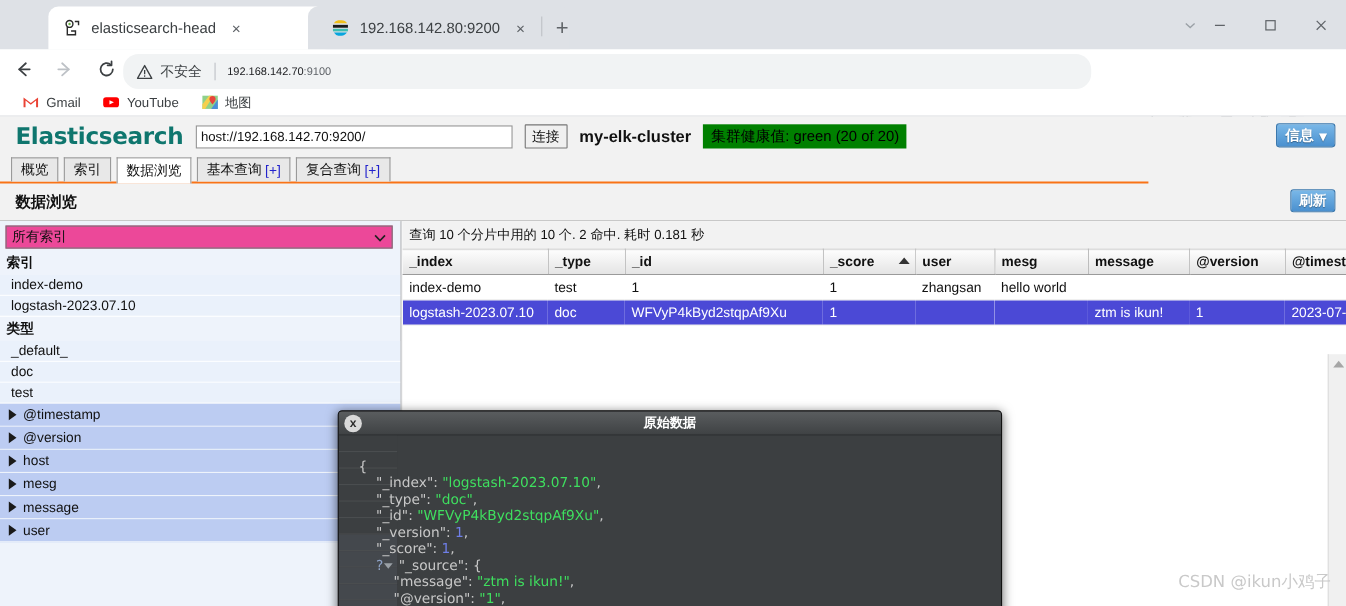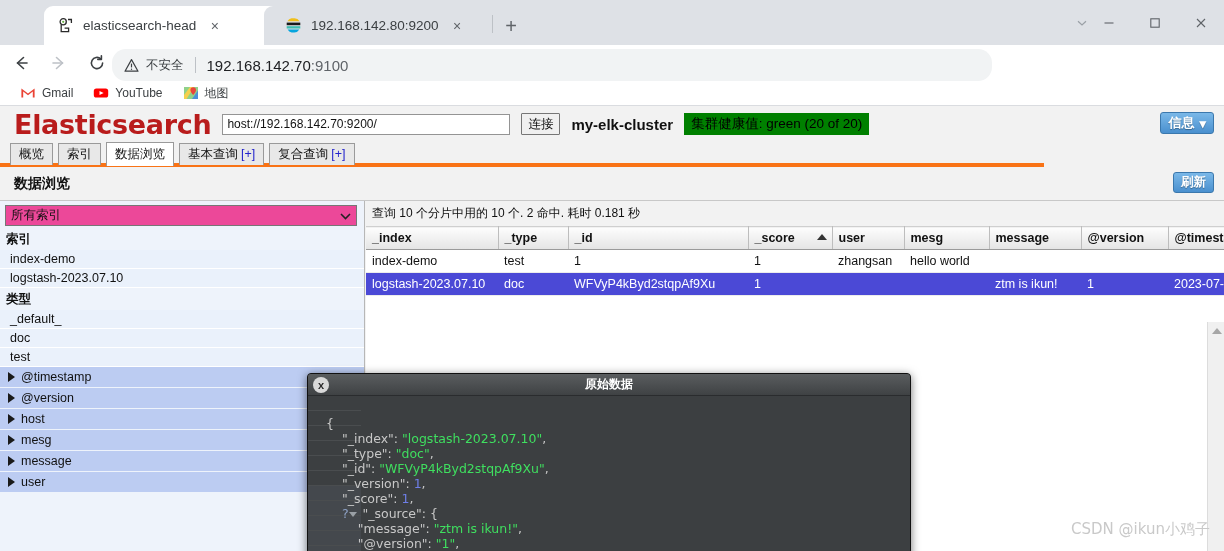--- a/index.html
+++ b/index.html
@@ -49,42 +49,42 @@
   .navbtn { width: 34px; height: 34px; margin-left: 4px; border-radius: 50%;
     display: flex; align-items: center; justify-content: center; }
   .omnibox {
     position: absolute; left: 112px; top: 4px; width: 880px; height: 28px;
     background: #f1f3f4; border-radius: 14px; display: flex; align-items: center;
     padding: 16px 12px; gap: 7px;
   }
   .warn-ico { width: 15px; height: 15px; flex: 0 0 15px; }
   .notsecure { font-size: 12.5px; color: #3c4043; white-space: nowrap; }
   .omni-div { width: 1px; height: 16px; background: #bdc1c6; margin: 0 4px; }
-  .omni-url { font-size: 15px; color: #202124; white-space: nowrap; }
+  .omni-url { font-size: 10px; color: #202124; white-space: nowrap; }
   .omni-url .dim { color: #5f6368; }
   .toolicons { position: absolute; right: 4px; top: 45px; height: 36px; display: flex; align-items: center; }
   .tbi { width: 30px; height: 30px; display: flex; align-items: center; justify-content: center; }
 
   .bookmarks {
     position: absolute; left: 0; top: 81px; width: 1224px; height: 25px;
     background: #fff; display: flex; align-items: center; padding-left: 12px; gap: 4px;
     border-bottom: 1px solid #dadce0;
   }
   .bm { display: flex; align-items: center; gap: 6px; padding: 2px 8px; border-radius: 4px;
         font-size: 12px; color: #3c4043; white-space: nowrap; }
   .bm-ico { width: 16px; height: 16px; flex: 0 0 16px; position: relative; }
 
   
   .page { position: absolute; left: 0; top: 106px; width: 1224px; height: 445px; background: #f2f2f2; }
 
   .es-header {
     position: absolute; left: 0; top: 0; width: 1224px; height: 36px;
     display: flex; align-items: center; padding-left: 14px; gap: 11px;
   }
-  .es-logo { font-size: 27px; font-weight: bold; color: #b91c1c; letter-spacing: -0.3px;
+  .es-logo { font-size: 21px; font-weight: bold; color: #0f766e; letter-spacing: -0.3px;
              font-family: "DejaVu Sans", sans-serif; }
   .es-url {
     width: 288px; height: 21px; background: #fff; border: 1px solid #949494;
     font-size: 12px; color: #111; padding: 0 4px; line-height: 19px;
   }
   .es-connect {
     height: 22px; min-width: 39px; background: #f0f0f0; border: 1px solid #767676;
     font-size: 12.5px; color: #111; display: flex; align-items: center; justify-content: center;
     padding: 0 6px; border-radius: 1px;
   }
@@ -96,21 +96,21 @@
   .es-info {
     position: absolute; right: 10px; top: 6px; height: 22px;
     background: linear-gradient(#7ab8e8, #4a90cf); border: 1px solid #3b78ad;
     border-radius: 3px; color: #fff; font-size: 13px; font-weight: bold;
     display: flex; align-items: center; gap: 5px; padding: 0 7px;
     text-shadow: 0 1px 1px rgba(0,0,0,.35);
   }
 
   .tabs-row {
     position: absolute; left: 0; top: 36px; width: 1044px; height: 25px;
-    border-bottom: 4px solid #f97316; display: flex; align-items: center;
+    border-bottom: 2px solid #f97316; display: flex; align-items: flex-start;
     padding-left: 10px; gap: 5px;
   }
   .es-tab {
     height: 22px; padding: 0 8px; font-size: 12.5px; color: #111;
     background: #e8e8e8; border: 1px solid #9a9a9a; border-bottom: none;
     display: flex; align-items: center; gap: 3px; position: relative; top: 1px;
   }
   .es-tab.active { background: #fff; height: 24px; }
   .plus { color: #2222cc; }
 
@@ -226,21 +226,21 @@
         <svg width="17" height="17" viewBox="0 0 17 17">
           <circle cx="6.2" cy="4.8" r="3.1" fill="none" stroke="#2b2b2b" stroke-width="1.3"></circle>
           <circle cx="6.2" cy="4.8" r="1.1" fill="#69b342"></circle>
           <path d="M4.2 7.6 L4.2 14.6 L11.6 14.6 L11.6 11.2 L7.6 11.2" fill="none" stroke="#2b2b2b" stroke-width="1.3"></path>
           <path d="M11 2.5 L14.4 2.5 L14.4 6" fill="none" stroke="#2b2b2b" stroke-width="1.3"></path>
         </svg>
       </span>
       <span class="tab-title">elasticsearch-head</span>
       <span class="tab-close">×</span>
     </div>
-    <div class="tab inactive" style="left:238px;width:238px;padding-left:21px;">
+    <div class="tab inactive" style="left:254px;width:238px;padding-left:21px;">
       <span class="tab-fav">
         <svg width="17" height="17" viewBox="0 0 17 17">
           <path d="M2.4 4.2h12.2a6 6 0 0 0-5.1-2.9H6.5A6 6 0 0 0 2.4 4.2z" fill="#f0bf1a"></path>
           <rect x="1.7" y="5.6" width="13.6" height="2.6" fill="#1a1a1a"></rect>
           <rect x="1.7" y="9.2" width="13.6" height="2.3" fill="#3ebeb0"></rect>
           <path d="M2.6 12.6h11.8a6 6 0 0 1-5 2.9H6.6a6 6 0 0 1-4-2.9z" fill="#07a5de"></path>
         </svg>
       </span>
       <span class="tab-title">192.168.142.80:9200</span>
       <span class="tab-close">×</span>

